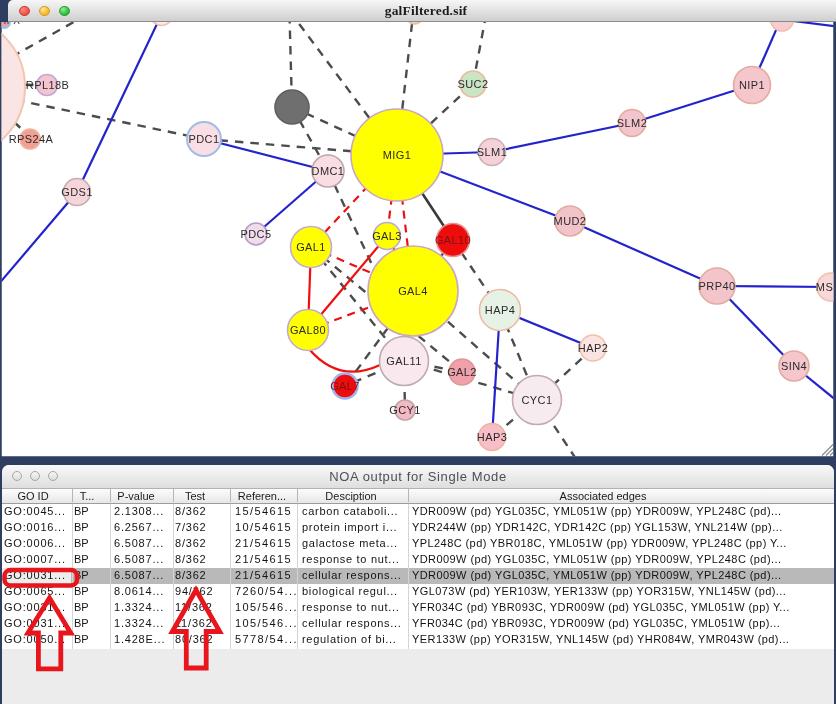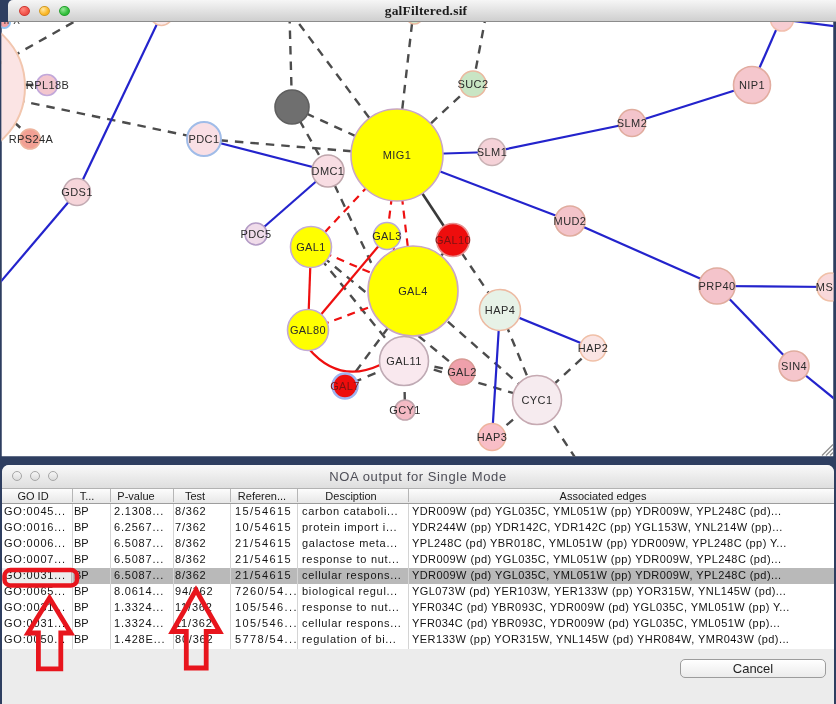--- a/index.html
+++ b/index.html
@@ -212,21 +212,20 @@
   <div class="vseph" style="left:170.5px;"></div>
   <div class="vseph" style="left:227.5px;"></div>
   <div class="vseph" style="left:295px;"></div>
   <div class="vseph" style="left:406px;"></div>
   <div class="vsep" style="left:69.5px;"></div>
   <div class="vsep" style="left:107.5px;"></div>
   <div class="vsep" style="left:170.5px;"></div>
   <div class="vsep" style="left:227.5px;"></div>
   <div class="vsep" style="left:295px;"></div>
   <div class="vsep" style="left:406px;"></div>
-  <div class="btn" style="left:678px;width:146px;">Cancel</div>
 </div>
 
 <svg width="836" height="704" style="position:absolute;left:0;top:0;pointer-events:none;">
   <g stroke="#e8151d" fill="none">
     <rect x="4.5" y="570" width="72.5" height="15.5" rx="6" stroke-width="4.5"></rect>
     <polygon points="49.5,598 27.9,633 38.4,633 38.4,668.8 60.8,668.8 60.8,633 70.8,633" stroke-width="4.8" stroke-linejoin="miter"></polygon>
     <polygon points="196,590 172.3,631.5 186.3,631.5 186.3,668 206.2,668 206.2,631.5 219.7,631.5" stroke-width="4.8" stroke-linejoin="miter"></polygon>
   </g>
 </svg>
 

